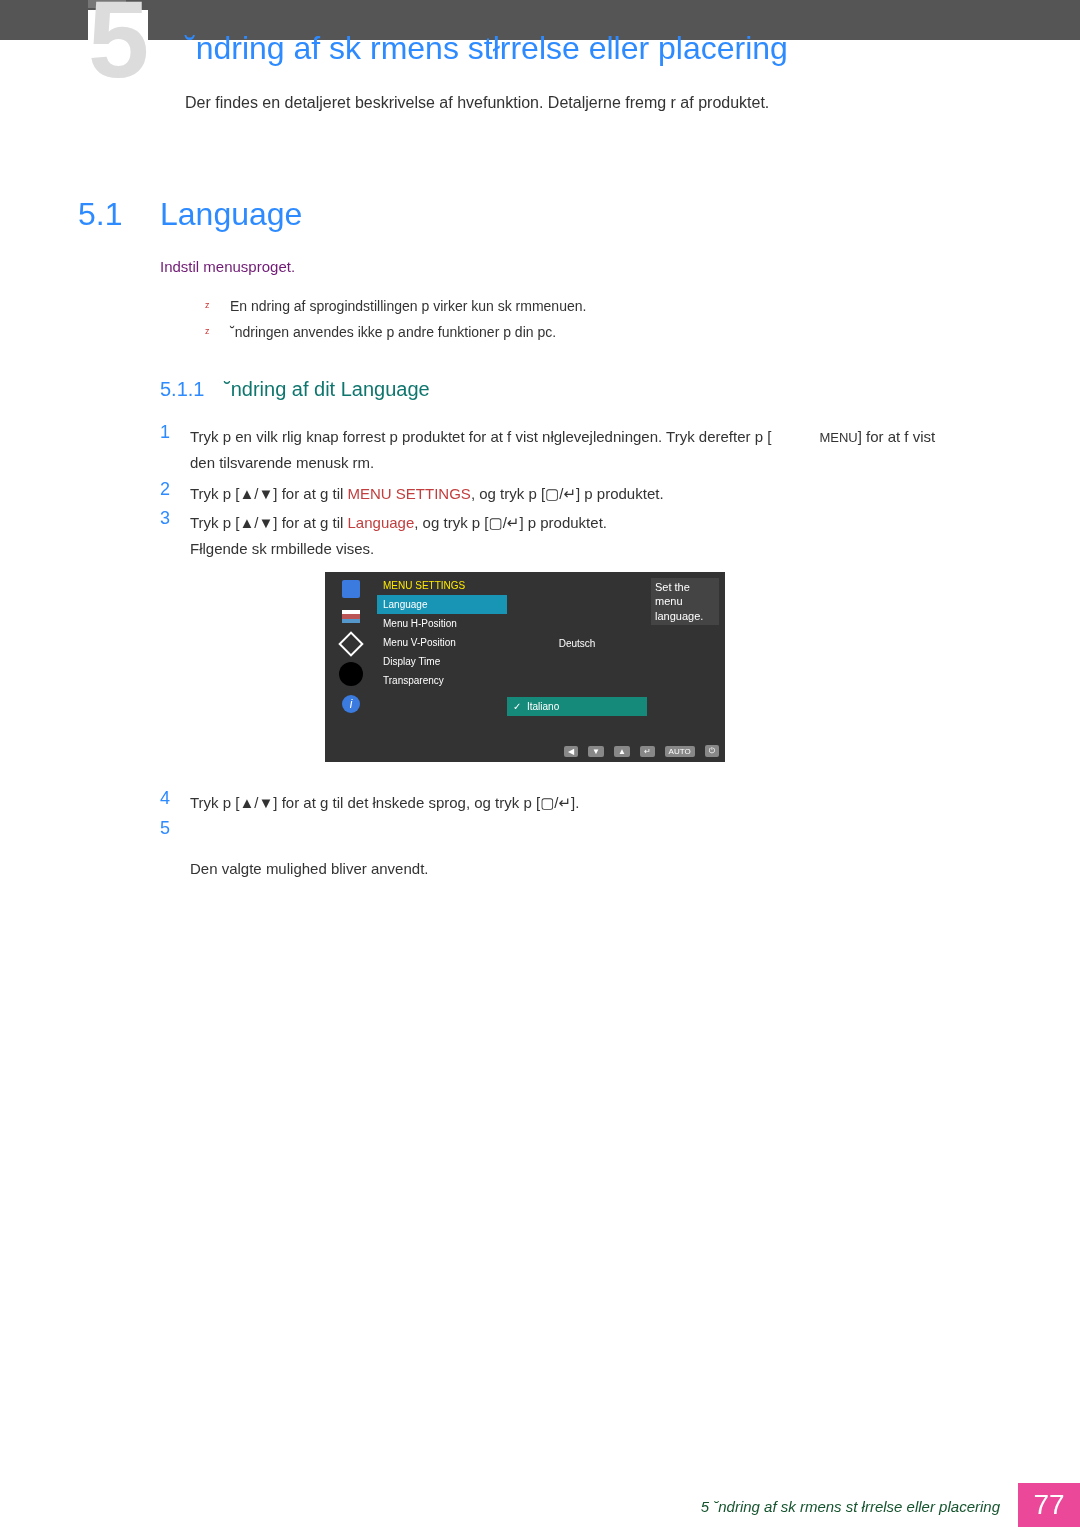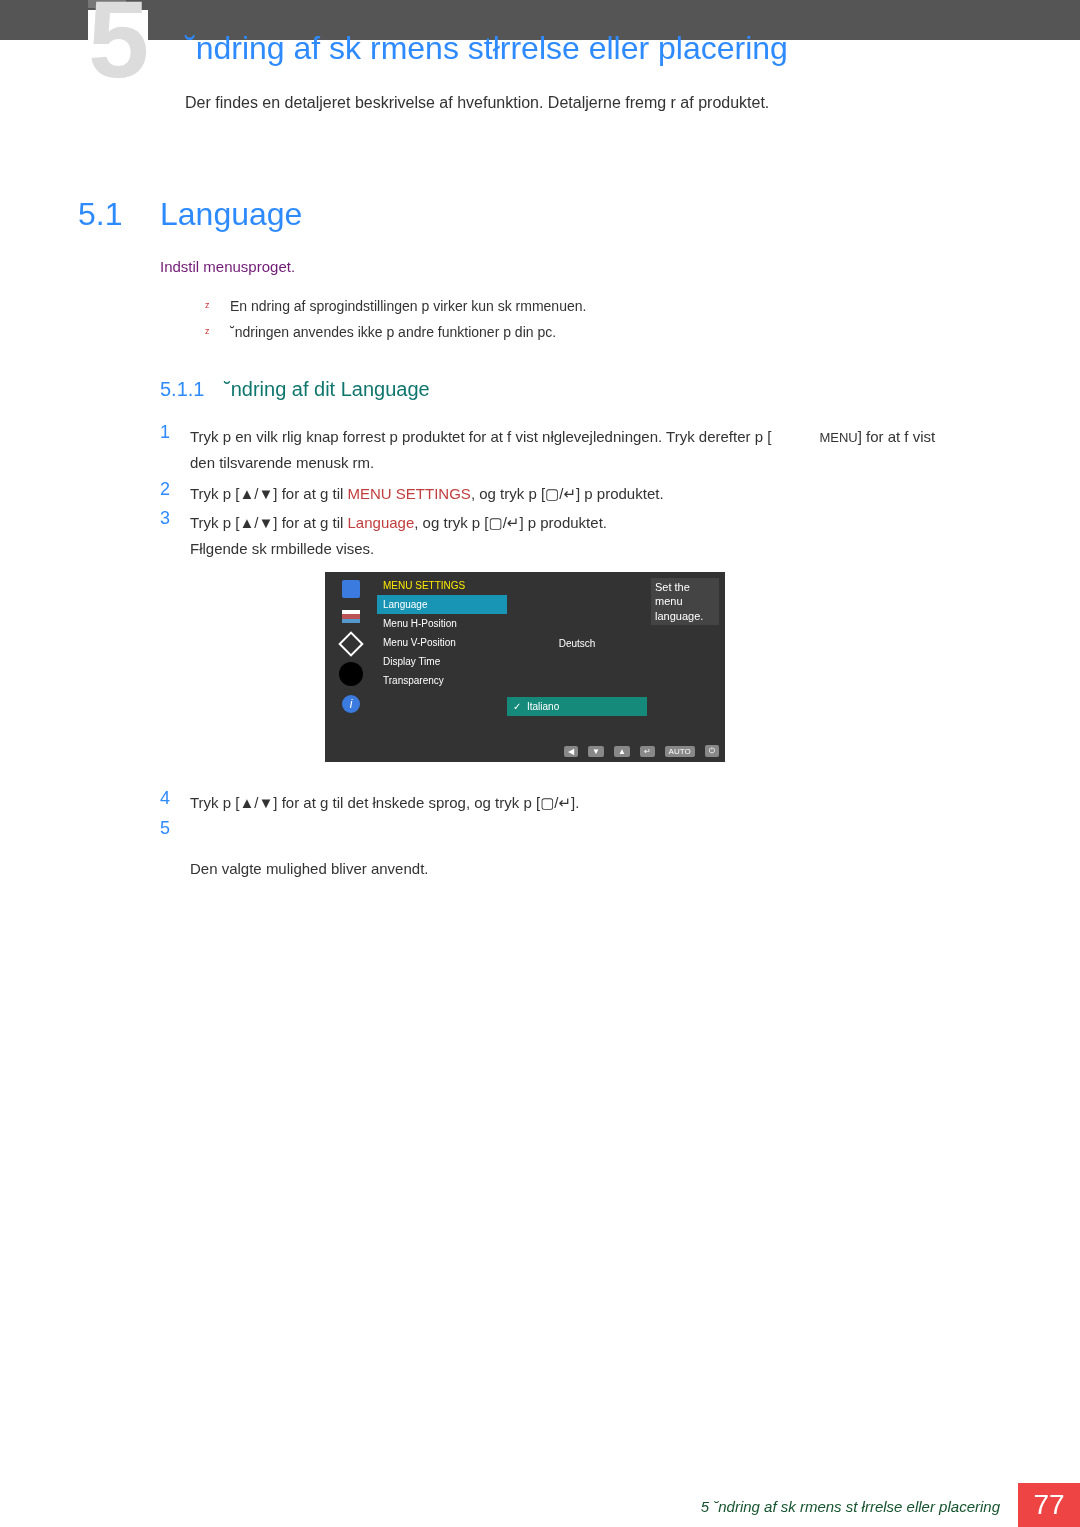--- a/index.html
+++ b/index.html
@@ -40,21 +40,21 @@
   .osd-item { padding: 4px 6px; font-size: 10px; }
   .osd-item.active { background: #1895b5; }
   .osd-lang { position: absolute; left: 182px; top: 18px; width: 140px; }
   .lang-item { padding: 4px 0; text-align: center; font-size: 10px; margin-top: 44px; }
   .lang-item.sel { background: #168a7a; text-align: left; padding-left: 20px; position: relative; }
   .lang-item.sel::before { content: "✓"; position: absolute; left: 6px; }
   .lang-arrow { text-align: center; font-size: 8px; }
   .osd-hint { position: absolute; right: 6px; top: 6px; width: 68px; font-size: 11px; background: #444; padding: 2px 4px; line-height: 1.3; }
   .osd-bot { position: absolute; left: 148px; bottom: 4px; right: 6px; height: 14px; display: flex; gap: 10px; align-items: center; justify-content: flex-end; font-size: 9px; }
   .osd-bot span { background: #888; padding: 1px 4px; border-radius: 2px; font-size: 8px; }
-  .footer-bar { position: absolute; bottom: 0; right: 0; width: 62px; height: 44px; background: #ef4444; color: #fff; display: flex; align-items: center; justify-content: center; font-size: 28px; }
+  .footer-bar { position: absolute; bottom: 0; right: 0; width: 62px; height: 44px; background: #ec4899; color: #fff; display: flex; align-items: center; justify-content: center; font-size: 28px; }
   .footer-text { position: absolute; bottom: 12px; right: 80px; color: #14532d; font-size: 15px; font-style: italic; }
   .arrowset { display: inline-block; }
   .sym { font-size: 13px; margin-left: 48px; }
 </style>
 </head>
 <body>
 
 <div class="topbar"></div>
 <div class="chip"></div>
 <div class="tab"></div>

